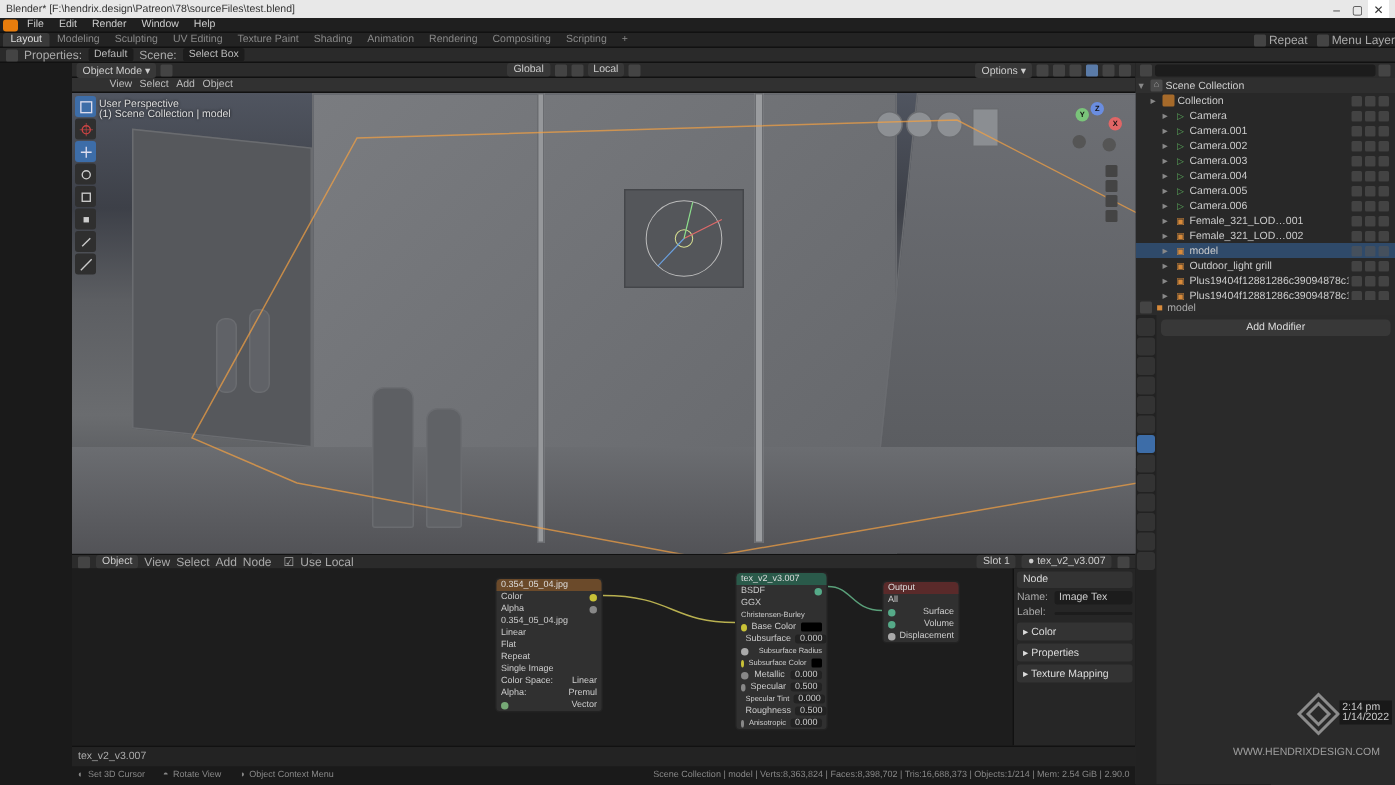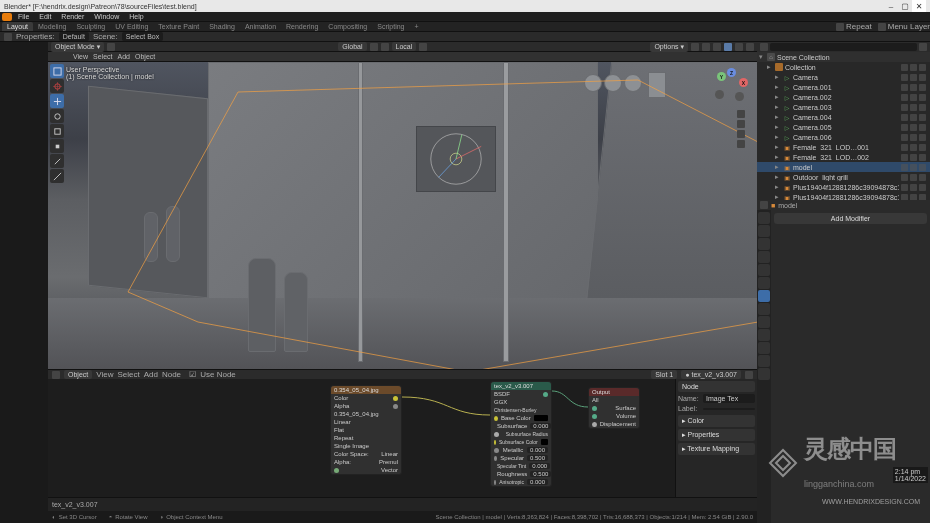--- a/index.html
+++ b/index.html
@@ -285,21 +285,21 @@
     </div>
 
     <div class="nodebar">
       <span class="icon-sq"></span>
       <div class="btn"><span>Object</span></div>
       <span>View</span>
       <span>Select</span>
       <span>Add</span>
       <span>Node</span>
       <span style="margin-left:4px">☑</span>
-        <span>Use Node</span>
+        <span>Use Local</span>
       <div style="flex:1"></div>
       <div class="btn"><span>Slot 1</span></div>
       <div class="btn">● <span>tex_v2_v3.007</span></div>
       <span class="icon-sq"></span>
     </div>
 
     <div class="node-editor">
 
       <div class="node" style="left:282px; top:6px; width:72px;">
         <div class="node-header orange">0.354_05_04.jpg</div>
@@ -641,20 +641,16 @@
         <div class="add-mod">Add Modifier</div>
       </div>
     </div>
   </div>
 </div>
 
 <div class="watermark">
   <svg width="34" height="34" viewBox="0 0 34 34">
       <path d="M4 17 L17 4 L30 17 L17 30 Z M10 17 L17 10 L24 17 L17 24 Z" fill="none" stroke="#ddd" stroke-width="2"></path>
     </svg>
-  <div>
-    <div>灵感中国</div>
-    <small>lingganchina.com</small>
-  </div>
 </div>
 <div class="wm-url">WWW.HENDRIXDESIGN.COM</div>
 <div class="vtimestamp" style="white-space:pre">2:14 pm
 1/14/2022</div>
 
 </body></html>

